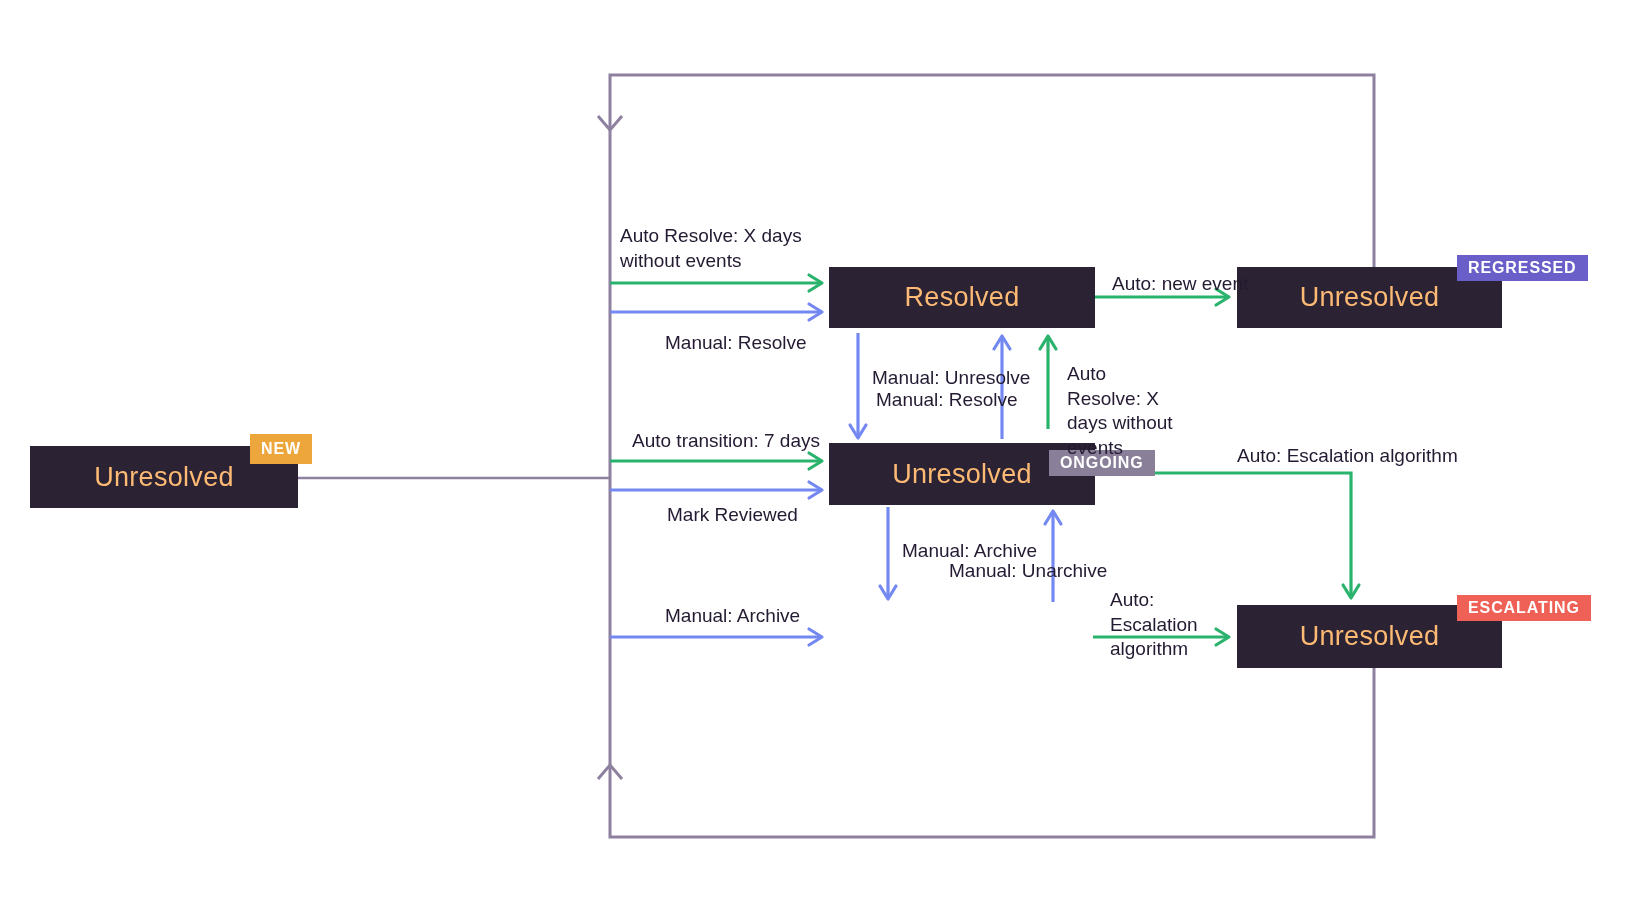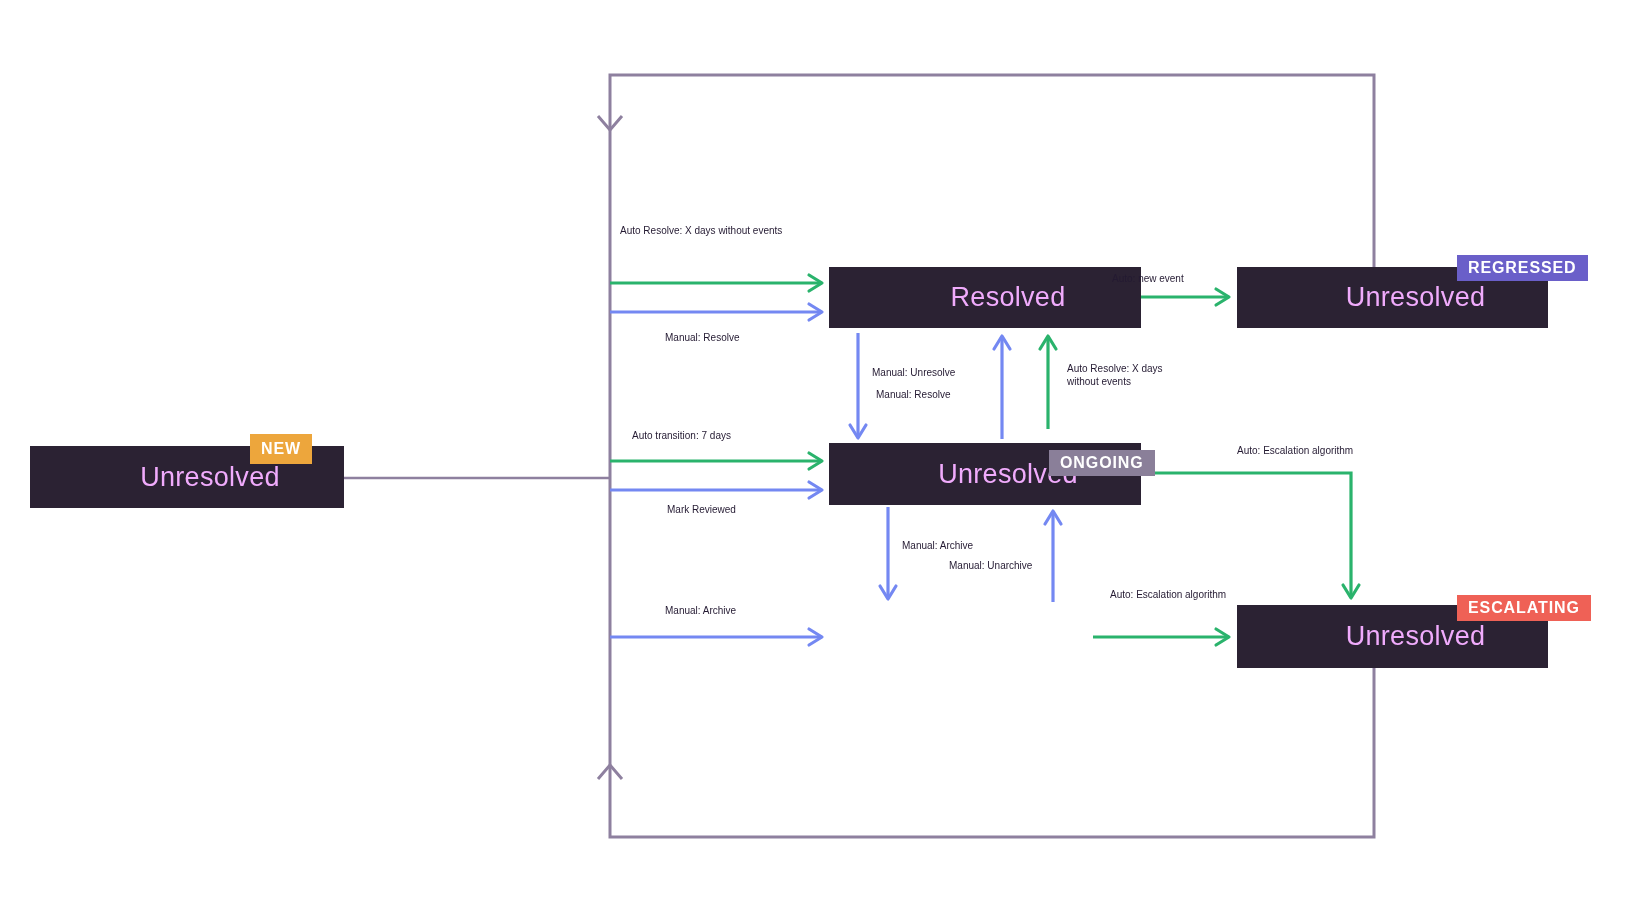--- a/index.html
+++ b/index.html
@@ -10,31 +10,31 @@
   #wires { position:absolute; left:0; top:0; width:1636px; height:906px; }
   .p-line { stroke:var(--loop-purple); stroke-width:3; fill:none; }
   .p-thin { stroke:var(--loop-purple); stroke-width:2.5; fill:none; }
   .g-line { stroke:var(--auto-green); stroke-width:3.2; fill:none; }
   .b-line { stroke:var(--manual-blue); stroke-width:3.2; fill:none; }
   #ah-g path { stroke:var(--auto-green); }
   #ah-b path { stroke:var(--manual-blue); }
   .ah { fill:none; stroke-width:3.2; stroke-linecap:round; stroke-linejoin:round; }
 
   .box {
-    position:absolute; background:var(--box-bg); color:#f0abfc;
+    position:absolute; background:var(--box-bg); color:#fdba74;
     display:flex; align-items:center; justify-content:center;
-    font-size:27px; font-weight:500; letter-spacing:0.3px;padding-left:46px;
+    font-size:27px; font-weight:500; letter-spacing:0.3px;
   }
   .badge {
     position:absolute; color:#ffffff; font-size:16px; font-weight:600;
     letter-spacing:0.9px; display:flex; align-items:center; justify-content:center;
     padding:0 11px; height:26px; white-space:nowrap;
   }
   .lbl {
-    position:absolute; color:var(--label-text); font-size:10px;
+    position:absolute; color:var(--label-text); font-size:19px;
     font-weight:500; line-height:1.3; white-space:nowrap;
   }
   .lbl.wrap { white-space:normal; }
 </style>
 </head>
 <body>
 
 <div id="stage">
 
   <svg id="wires" viewBox="0 0 1636 906" xmlns="http://www.w3.org/2000/svg">

